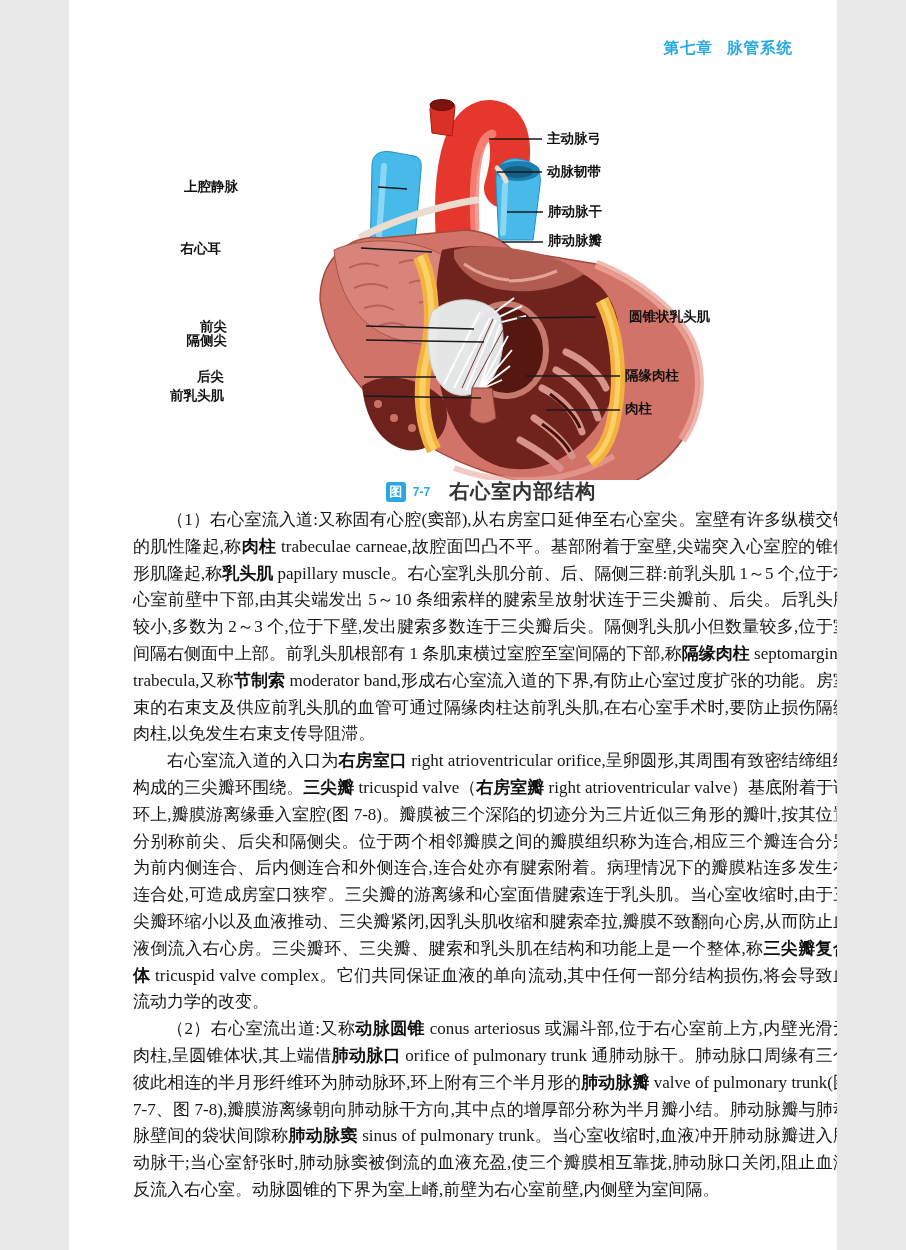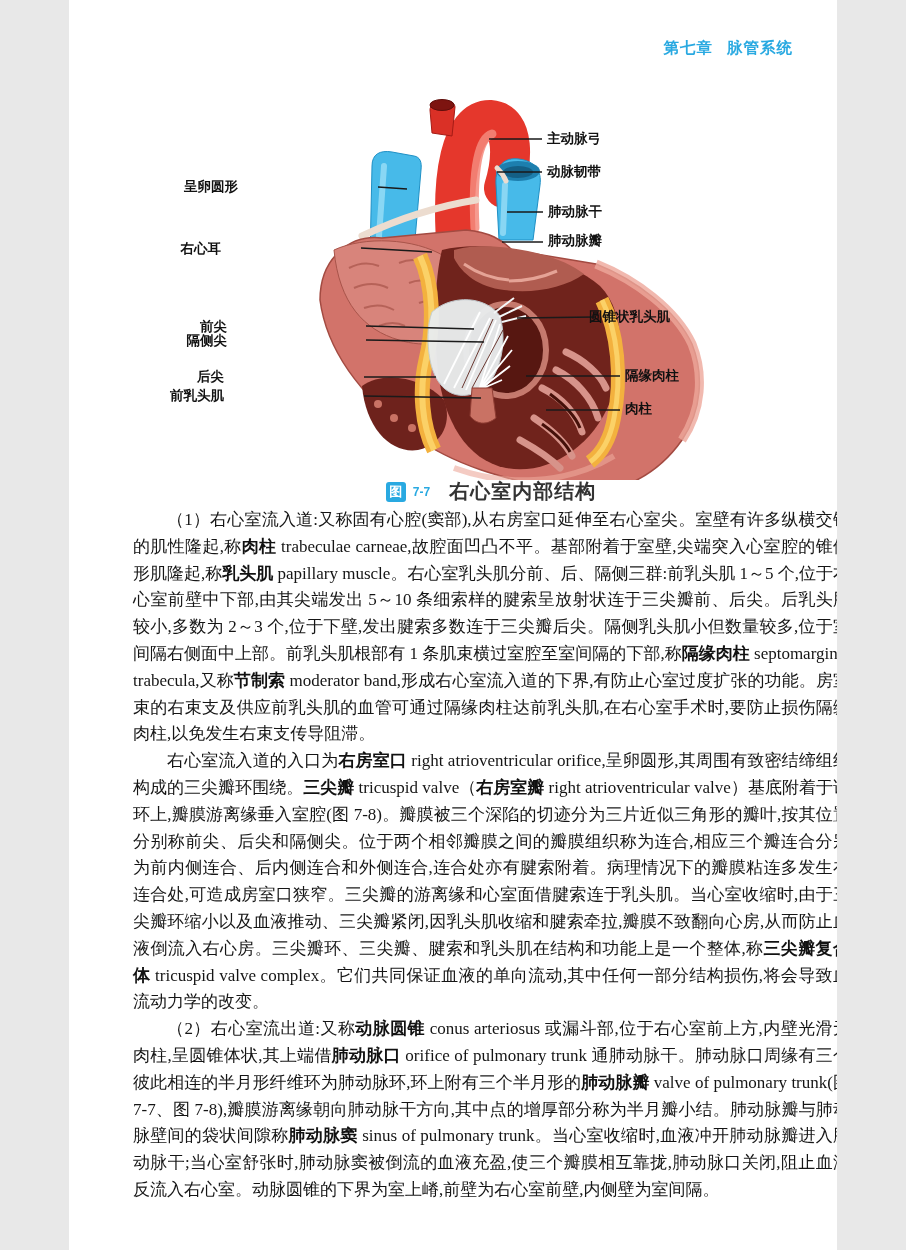--- a/index.html
+++ b/index.html
@@ -24,21 +24,21 @@
   .lab-svc{ top:180px; right:599px; }
   .lab-auricle{ top:242px; right:616px; }
   .lab-antcusp{ top:320px; right:610px; }
   .lab-sepcusp{ top:334px; right:610px; }
   .lab-postcusp{ top:370px; right:613px;text-align:right; }
   .lab-antpap{ top:389px; right:613px; }
   .lab-aorticarch{ top:132px; left:478px; }
   .lab-ligament{ top:165px; left:478px; }
   .lab-pultrunk{ top:205px; left:479px; }
   .lab-pulvalve{ top:234px; left:479px; }
-  .lab-conpap{ top:310px; left:520px;text-align:center; }
+  .lab-conpap{ top:310px; left:560px;text-align:center; }
   .lab-septmarg{ top:369px; left:556px; }
   .lab-trabec{ top:402px; left:556px; }
   .fig-caption{
     position:absolute; top:478px; left:64px; width:716px;
     display:flex; justify-content:center; align-items:center; gap:7px;
     font-family:"Liberation Sans","DejaVu Sans",sans-serif;
   }
   .cap-badge{
     width:20px; height:20px; background:#29a9e1; color:#fff; border-radius:3px;
     font-size:13px; font-weight:bold; display:flex; align-items:center; justify-content:center;
@@ -127,21 +127,21 @@
     <path d="M128,224 C148,206 182,208 196,228 C203,252 198,286 178,302 C152,316 132,302 126,272 C123,254 123,238 128,224 Z" fill="#e9edee" stroke="#c3ced2" stroke-width="1" opacity="0.96"></path>
     <path d="M175,302 L196,236 M175,302 L204,248 M175,302 L208,262 M175,302 L206,278 M175,302 L198,292 M140,296 L176,224 M150,300 L186,230 M162,302 L192,232" stroke="#ffffff" stroke-width="1.8" fill="none"></path>
     <path d="M168,300 L199,242 M158,300 L189,231" stroke="#6b3a33" stroke-width="1" fill="none"></path>
     <path d="M190,225 L210,210 M195,229 L218,218 M198,234 L222,228" stroke="#f4f7f8" stroke-width="2" fill="none"></path>
 
     <path d="M168,300 L188,300 L192,330 C182,338 172,336 166,328 Z" fill="#c97264" stroke="#8f3d33" stroke-width="1"></path>
 
     <path d="M185,51 H238 M193,84 H238 M203,124 H239 M198,154 H239 M213,230 L292,229 M222,288 H316 M242,322 H316 M74,99 L103,101 M57,160 L128,164 M62,238 L170,241 M62,252 L180,254 M60,289 H132 M60,308 L177,310" stroke="#1a1a1a" stroke-width="1.3" fill="none"></path>
   </svg>
 
-  <div class="fig-label lab-svc">呈卵圆形</div>
+  <div class="fig-label lab-svc">上腔静脉</div>
   <div class="fig-label lab-auricle">右心耳</div>
   <div class="fig-label lab-antcusp">前尖</div>
   <div class="fig-label lab-sepcusp">隔侧尖</div>
   <div class="fig-label lab-postcusp">后尖</div>
   <div class="fig-label lab-antpap">前乳头肌</div>
   <div class="fig-label lab-aorticarch">主动脉弓</div>
   <div class="fig-label lab-ligament">动脉韧带</div>
   <div class="fig-label lab-pultrunk">肺动脉干</div>
   <div class="fig-label lab-pulvalve">肺动脉瓣</div>
   <div class="fig-label lab-conpap">圆锥状乳头肌</div>

